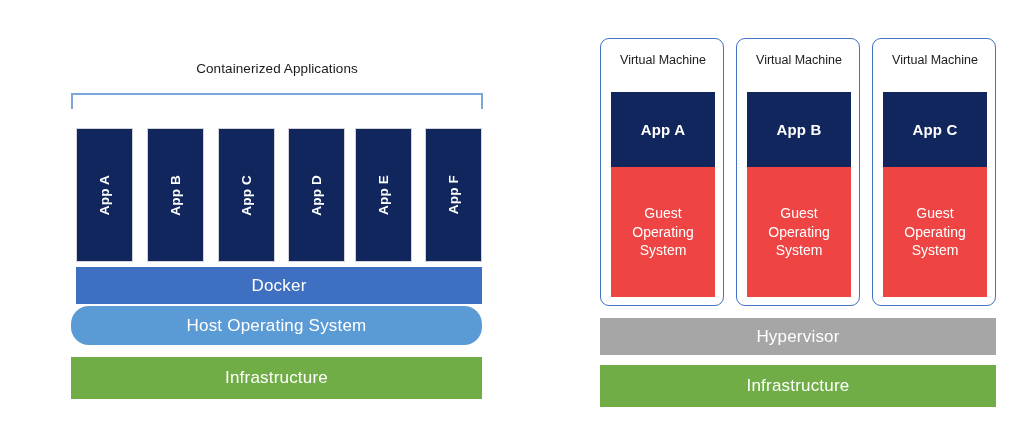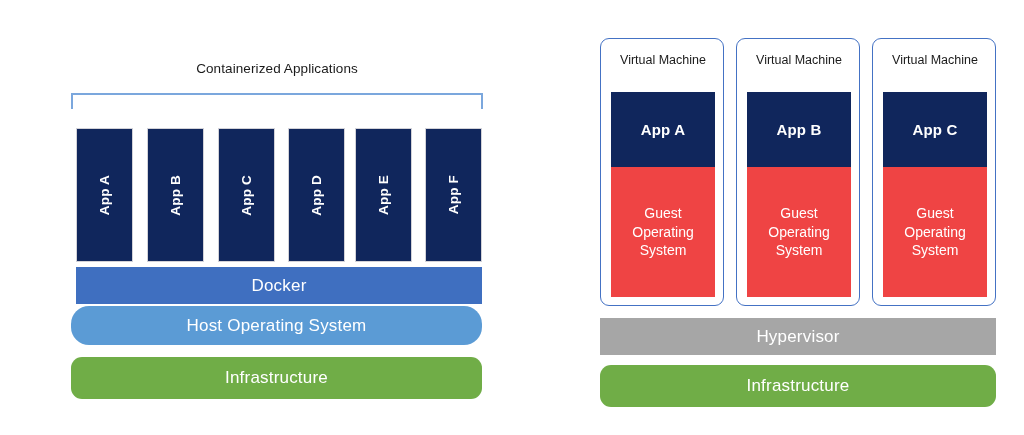--- a/index.html
+++ b/index.html
@@ -60,21 +60,21 @@
   }
 
   .layer-bar {
     color: #ffffff;
     font-size: 17px;
     letter-spacing: .2px;
     white-space: nowrap;
   }
   .layer-docker      { background: #3f6fc0; }
   .layer-hostos      { background: #5b9bd5; }
-  .layer-infra       { background: #70ad47; border-radius: 11px; }
+  .layer-infra       { background: #70ad47; }
   .layer-hypervisor  { background: #a6a6a6; }
 
   
   .vm-card {
     background: #ffffff;
     border: 1.6px solid #4472c4;
     border-radius: 9px;
   }
   .vm-title {
     font-size: 12.5px;

